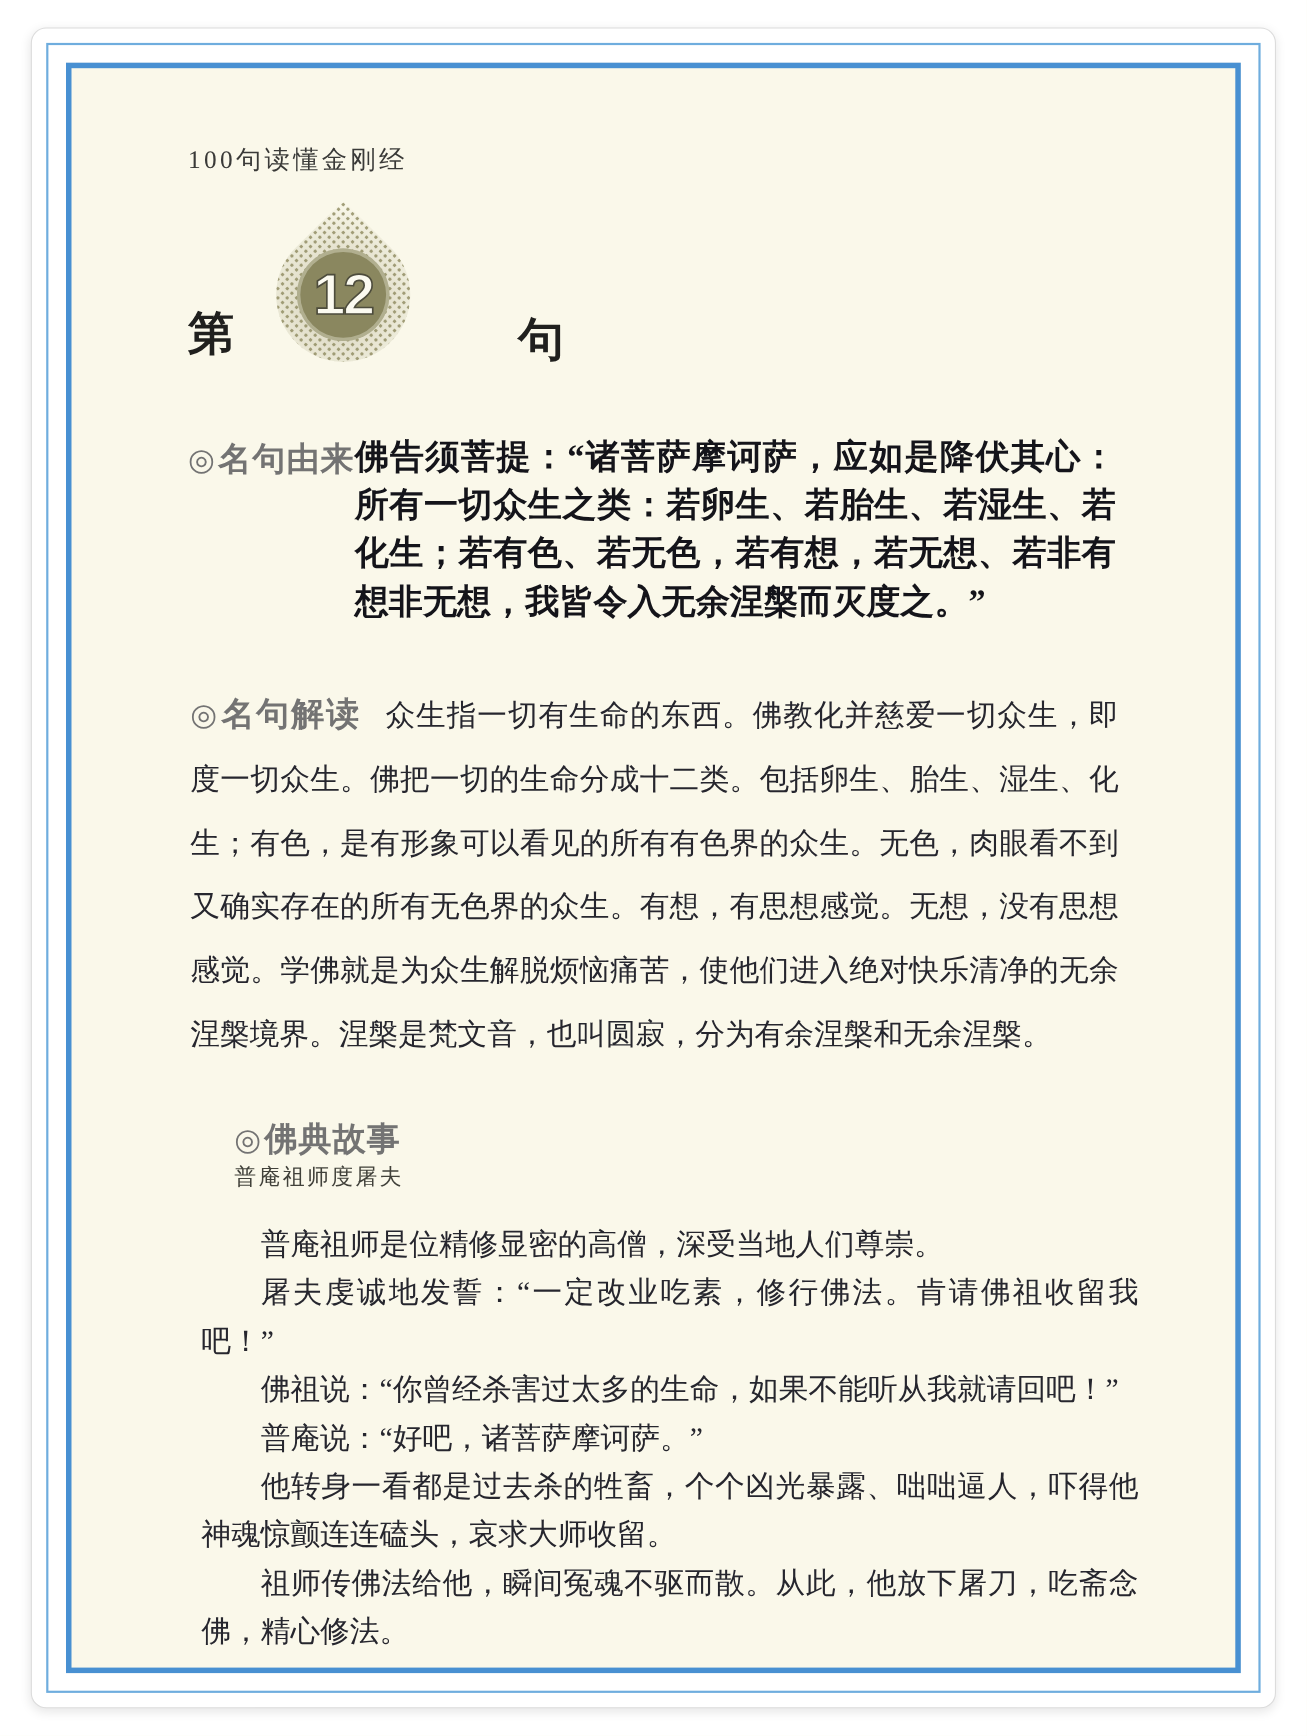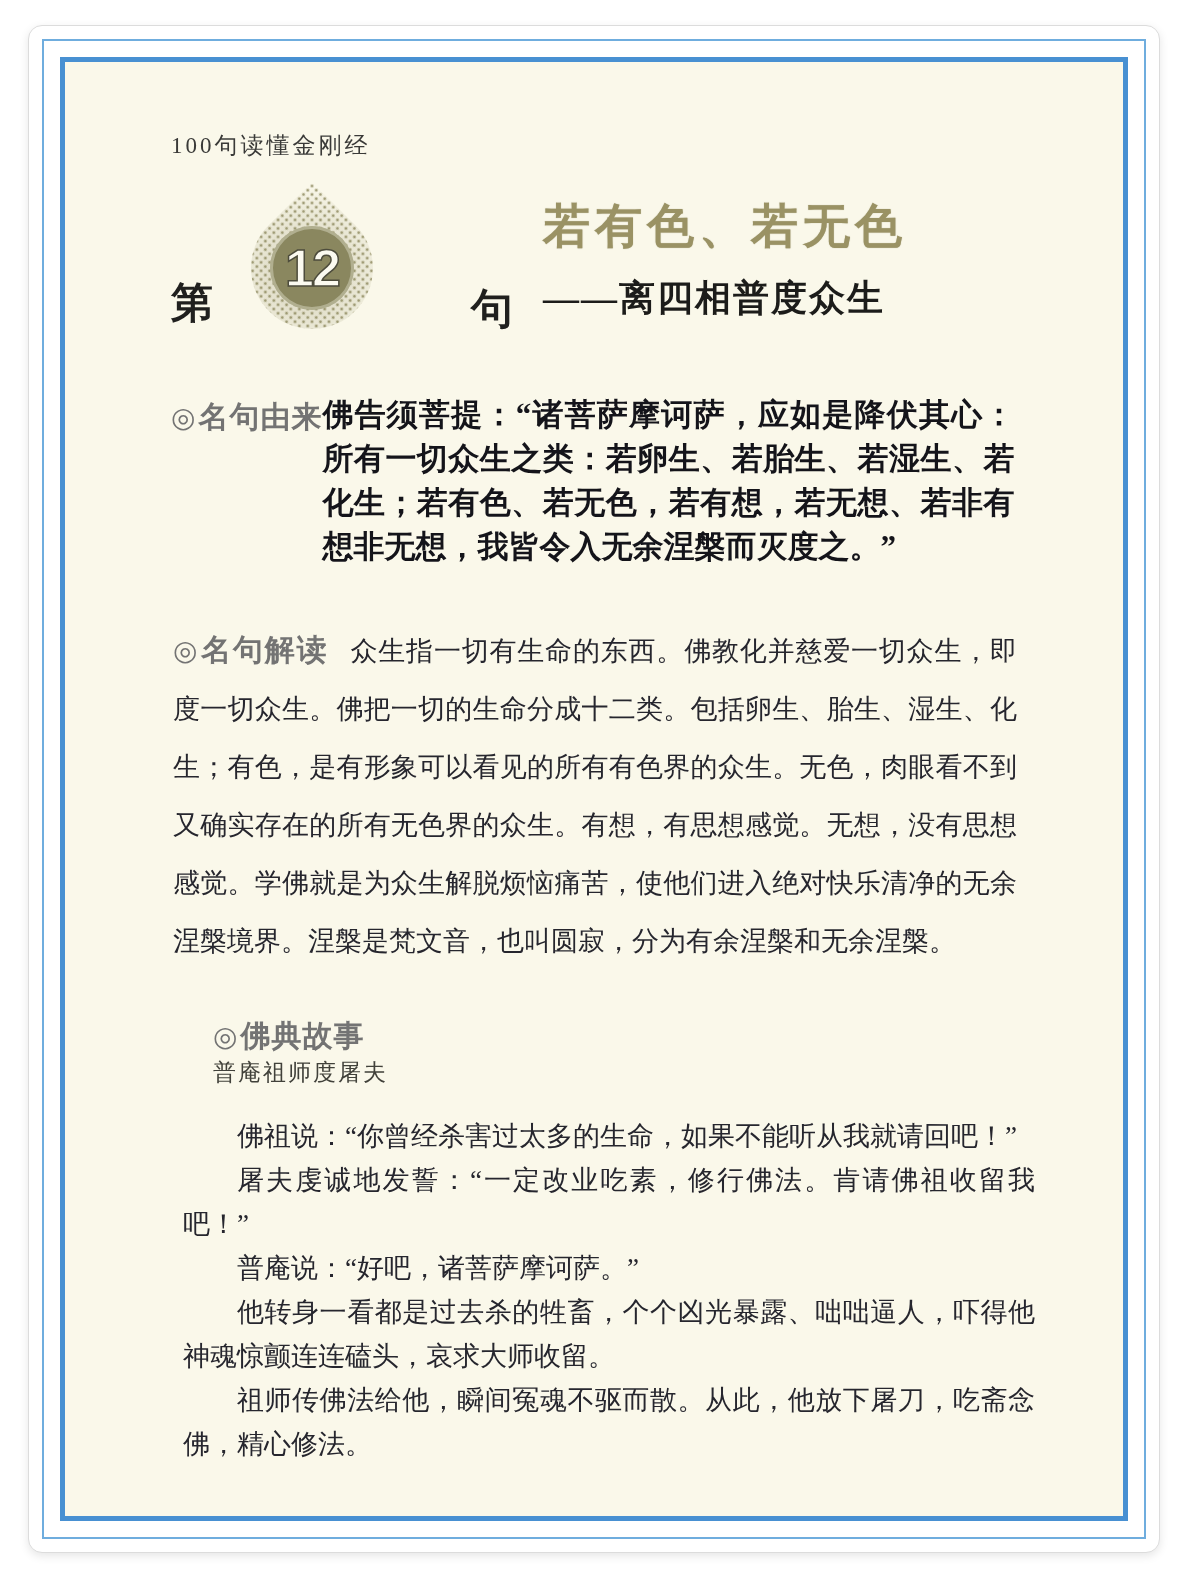--- a/index.html
+++ b/index.html
@@ -140,21 +140,21 @@
     color:#26262e;
     text-align:justify;
     padding-left:2px;
   }
   .sec-interp .sec-h{margin-right:22px;}
   
   .sec-story{margin-top:46px;}
   .story-head{display:flex;align-items:baseline;flex-direction:column;}
   .story-sub{
     margin-left:42px;
-    font-size:23px;
+    font-size:20px;
     color:#41413a;
     letter-spacing:2px;
   }
   .story-body{
     margin-top:26px;
     padding-left:12px;
     width:852px;
   }
   .story-p{
     margin:0;
@@ -178,44 +178,41 @@
         <div class="chapter-row">
           <div class="chapter-group">
             <span class="ch-prefix">第</span>
             <div class="medallion">
               <div class="med-circle">
                 <span>12</span>
               </div>
             </div>
             <span class="ch-suffix">句</span>
           </div>
-          <div class="title-group">
-            <div class="title">若有色、若无色</div>
-            <div class="subtitle">——离四相普度众生</div>
-          </div>
         </div>
 
         <div class="sec-origin">
           <div class="sec-h"><span class="marker">◎</span><span>名句由来</span></div>
           <div class="origin-quote">佛告须菩提：“诸菩萨摩诃萨，应如是降伏其心：所有一切众生之类：若卵生、若胎生、若湿生、若化生；若有色、若无色，若有想，若无想、若非有想非无想，我皆令入无余涅槃而灭度之。”</div>
         </div>
 
         <div class="sec-interp">
           <span class="sec-h"><span class="marker">◎</span><span>名句解读</span></span><span>众生指一切有生命的东西。佛教化并慈爱一切众生，即度一切众生。佛把一切的生命分成十二类。包括卵生、胎生、湿生、化生；有色，是有形象可以看见的所有有色界的众生。无色，肉眼看不到又确实存在的所有无色界的众生。有想，有思想感觉。无想，没有思想感觉。学佛就是为众生解脱烦恼痛苦，使他们进入绝对快乐清净的无余涅槃境界。涅槃是梵文音，也叫圆寂，分为有余涅槃和无余涅槃。</span>
         </div>
 
         <div class="sec-story">
           <div class="story-head">
             <div class="sec-h"><span class="marker">◎</span><span>佛典故事</span></div>
             <div class="story-sub">普庵祖师度屠夫</div>
           </div>
           <div class="story-body">
 
+          <p class="story-p">普庵祖师是位精修显密的高僧，深受当地人们尊崇。</p>
+              <p class="story-p">屠夫虔诚地发誓：“一定改业吃素，修行佛法。肯请佛祖收留我吧！”</p>
               <p class="story-p">佛祖说：“你曾经杀害过太多的生命，如果不能听从我就请回吧！”</p>
-              <p class="story-p">屠夫虔诚地发誓：“一定改业吃素，修行佛法。肯请佛祖收留我吧！”</p>
               <p class="story-p">普庵说：“好吧，诸菩萨摩诃萨。”</p>
               <p class="story-p">他转身一看都是过去杀的牲畜，个个凶光暴露、咄咄逼人，吓得他神魂惊颤连连磕头，哀求大师收留。</p>
               <p class="story-p">祖师传佛法给他，瞬间冤魂不驱而散。从此，他放下屠刀，吃斋念佛，精心修法。</p>
             </div>
         </div>
 
       </div>
     </div>
   </div>
 </div>

